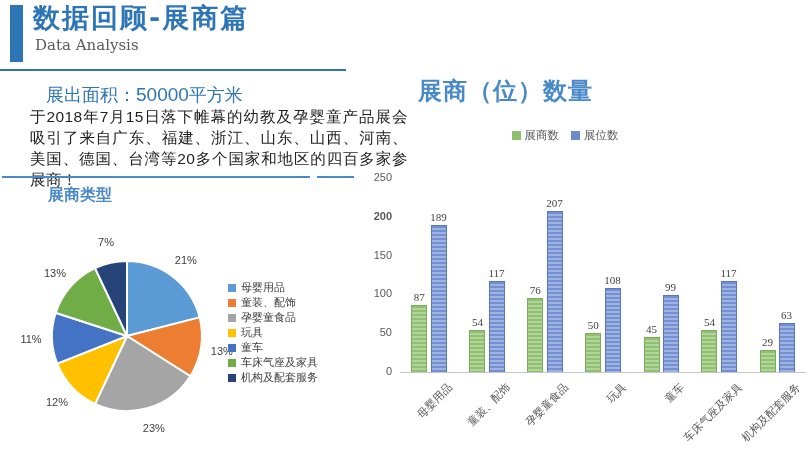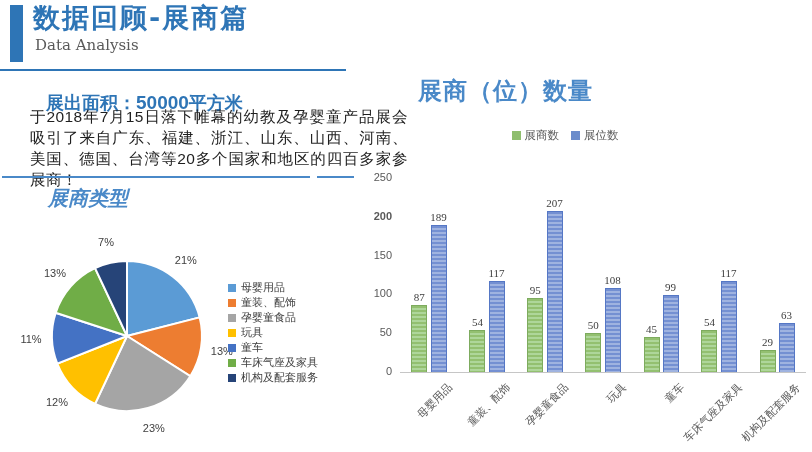--- a/index.html
+++ b/index.html
@@ -6,27 +6,27 @@
   .slide{position:relative;width:812px;height:452px;background:#ffffff;overflow:hidden;
          font-family:"Liberation Sans",sans-serif;}
   
   .title-bar{position:absolute;left:10px;top:5px;width:13px;height:57px;background:#2E75B6;}
   .main-title{position:absolute;left:33px;top:0px;font-family:"DejaVu Serif",serif;
               font-size:27px;font-weight:bold;color:#2E75B6;letter-spacing:2px;}
   .subtitle{position:absolute;left:35px;top:36px;font-family:"DejaVu Serif",serif;
             font-size:15px;color:#595959;}
   .header-rule{position:absolute;left:0;top:69px;width:346px;height:2px;background:#2E75B6;}
   
-  .area-heading{position:absolute;left:46px;top:91px;font-size:18px;font-weight:bold;color:#2E75B6;}
+  .area-heading{position:absolute;left:46px;top:83px;font-size:18px;font-weight:normal;color:#2E75B6;}
   .area-heading .num{font-size:19px;}
   .paragraph{position:absolute;left:30px;top:106px;width:378px;font-size:15.5px;line-height:21px;
              color:#1f1f1f;text-align:justify;letter-spacing:0.4px;}
   .underline-a{position:absolute;left:2px;top:176px;width:308px;height:2px;background:#4A89C8;}
   .underline-b{position:absolute;left:317px;top:176px;width:37px;height:2px;background:#4A89C8;}
-  .pie-title{position:absolute;left:48px;top:185px;font-size:20px;font-weight:bold;color:#4A89C8;font-style:italic;}
+  .pie-title{position:absolute;left:48px;top:185px;font-size:16px;font-weight:bold;color:#4A89C8;}
   
   .pie-wrap{position:absolute;left:2px;top:211px;width:250px;height:250px;}
   .pie-label{position:absolute;transform:translate(-50%,-50%);font-size:11px;color:#404040;white-space:nowrap;}
   .pie-legend{position:absolute;left:228px;top:282px;}
   .pie-legend .item{display:flex;align-items:center;margin-bottom:4px;height:11px;}
   .pie-legend .marker{width:8px;height:8px;margin-right:5px;flex:0 0 auto;}
   .pie-legend .lab{font-size:11px;color:#404040;white-space:nowrap;}
   
   .bar-title{position:absolute;left:418px;top:75px;font-size:24px;font-weight:bold;color:#4A89C8;
              letter-spacing:1px;}
@@ -144,21 +144,21 @@
           <div class="bar-rect" style="height: 41.904px; background: repeating-linear-gradient(rgb(147, 192, 112) 0px, rgb(147, 192, 112) 2px, rgb(174, 214, 154) 2px, rgb(174, 214, 154) 4px); border-top: 1px solid rgb(125, 171, 94); border-right: 1px solid rgb(125, 171, 94); border-bottom: none; border-left: 1px solid rgb(125, 171, 94); border-image: initial; box-sizing: border-box;"></div>
         </div>
         <div class="bar-col">
           <div class="bar-val">117</div>
           <div class="bar-rect" style="height: 90.792px; background: repeating-linear-gradient(rgb(116, 144, 210) 0px, rgb(116, 144, 210) 2px, rgb(159, 179, 224) 2px, rgb(159, 179, 224) 4px); border-top: 1px solid rgb(85, 119, 197); border-right: 1px solid rgb(85, 119, 197); border-bottom: none; border-left: 1px solid rgb(85, 119, 197); border-image: initial; box-sizing: border-box;"></div>
         </div>
         <span class="xlabel">童装、配饰</span>
       </div>
       <div class="bar-group">
         <div class="bar-col">
-          <div class="bar-val">95</div>
+          <div class="bar-val">76</div>
           <div class="bar-rect" style="height: 73.72px; background: repeating-linear-gradient(rgb(147, 192, 112) 0px, rgb(147, 192, 112) 2px, rgb(174, 214, 154) 2px, rgb(174, 214, 154) 4px); border-top: 1px solid rgb(125, 171, 94); border-right: 1px solid rgb(125, 171, 94); border-bottom: none; border-left: 1px solid rgb(125, 171, 94); border-image: initial; box-sizing: border-box;"></div>
         </div>
         <div class="bar-col">
           <div class="bar-val">207</div>
           <div class="bar-rect" style="height: 160.632px; background: repeating-linear-gradient(rgb(116, 144, 210) 0px, rgb(116, 144, 210) 2px, rgb(159, 179, 224) 2px, rgb(159, 179, 224) 4px); border-top: 1px solid rgb(85, 119, 197); border-right: 1px solid rgb(85, 119, 197); border-bottom: none; border-left: 1px solid rgb(85, 119, 197); border-image: initial; box-sizing: border-box;"></div>
         </div>
         <span class="xlabel">孕婴童食品</span>
       </div>
       <div class="bar-group">
         <div class="bar-col">

